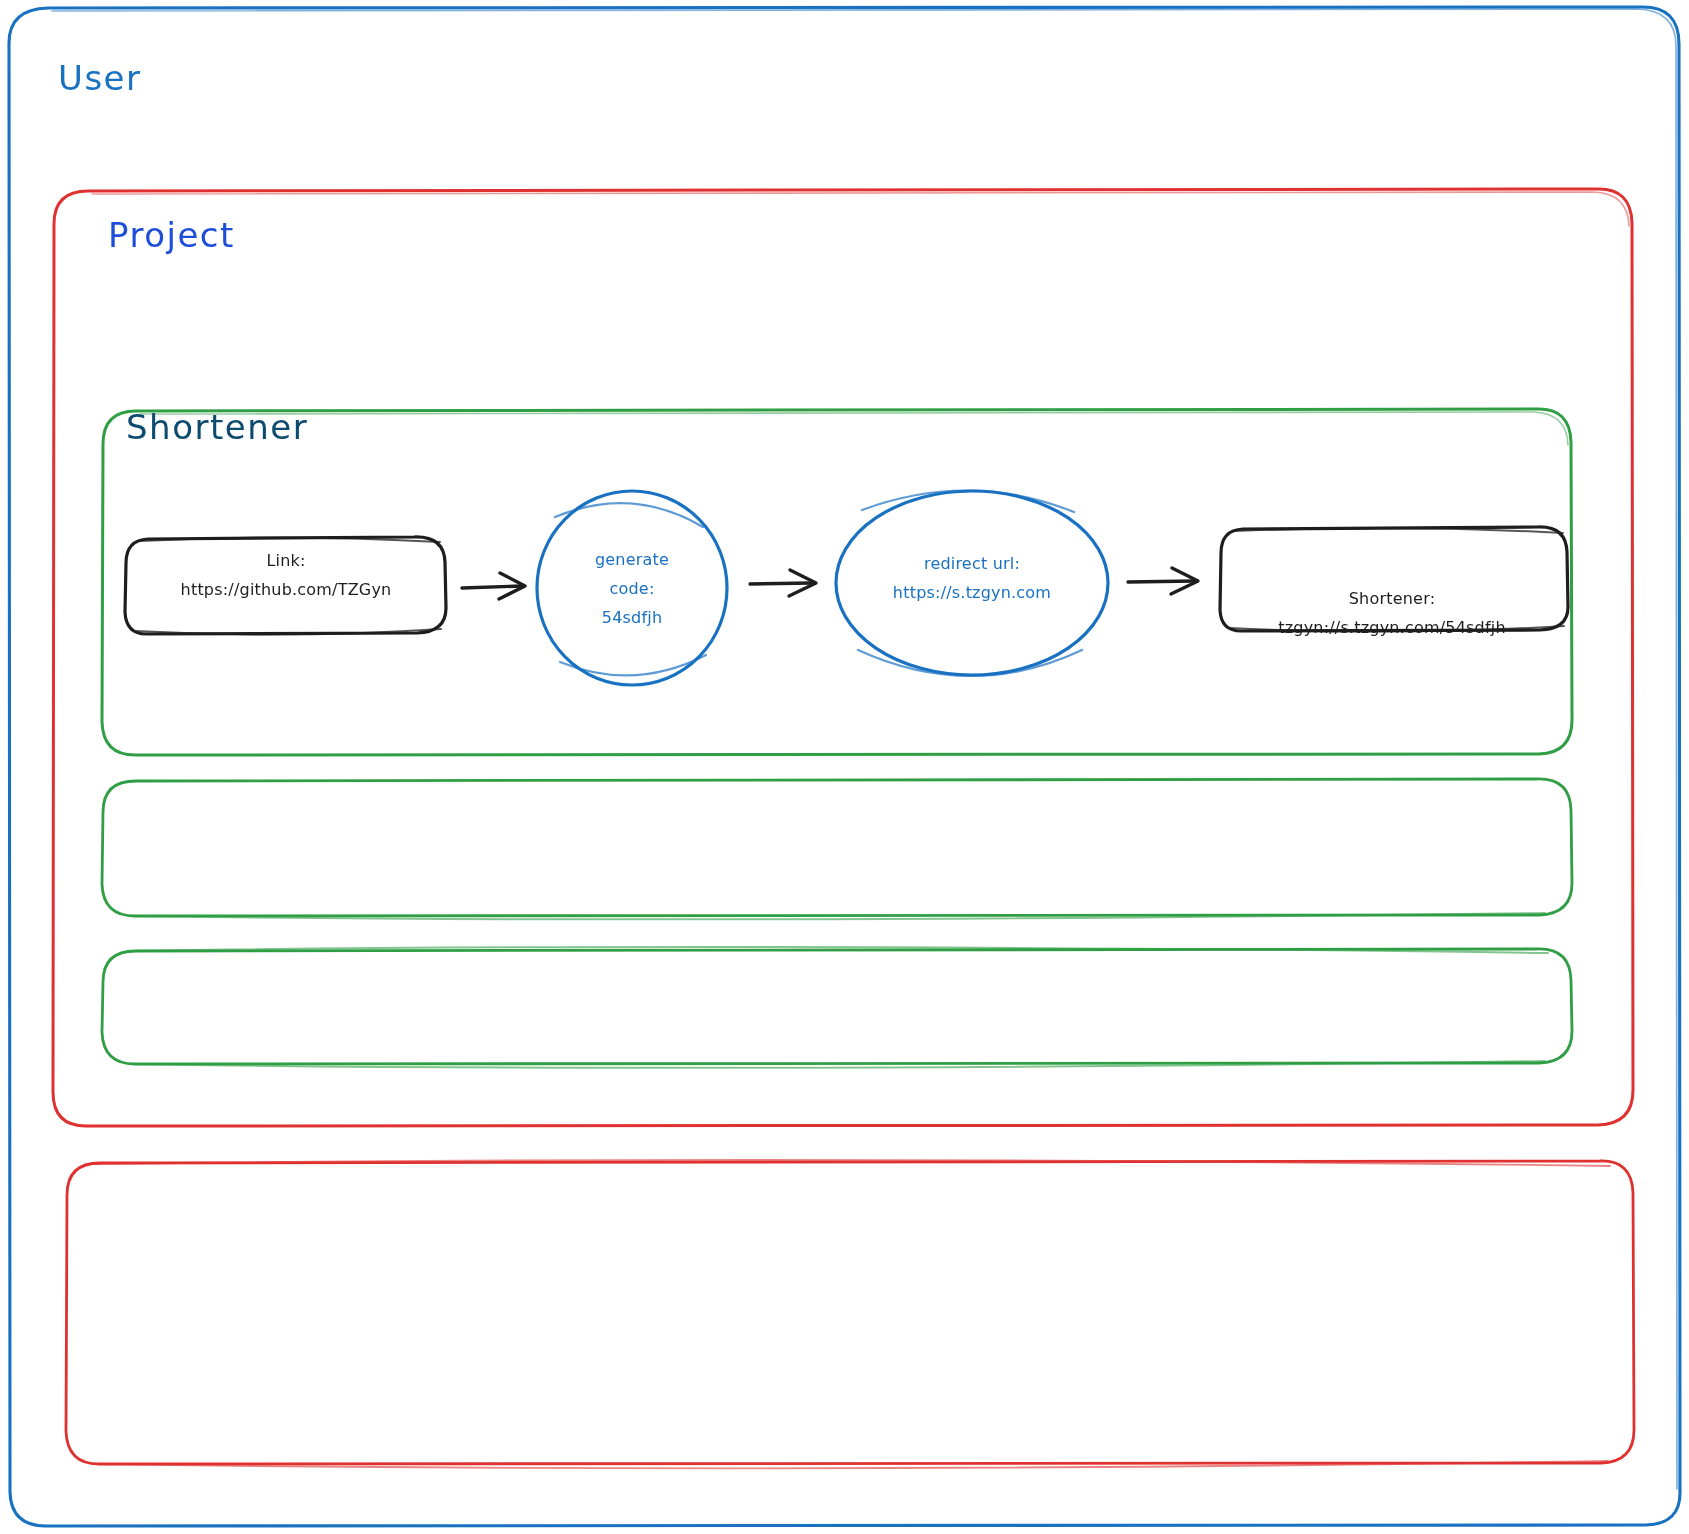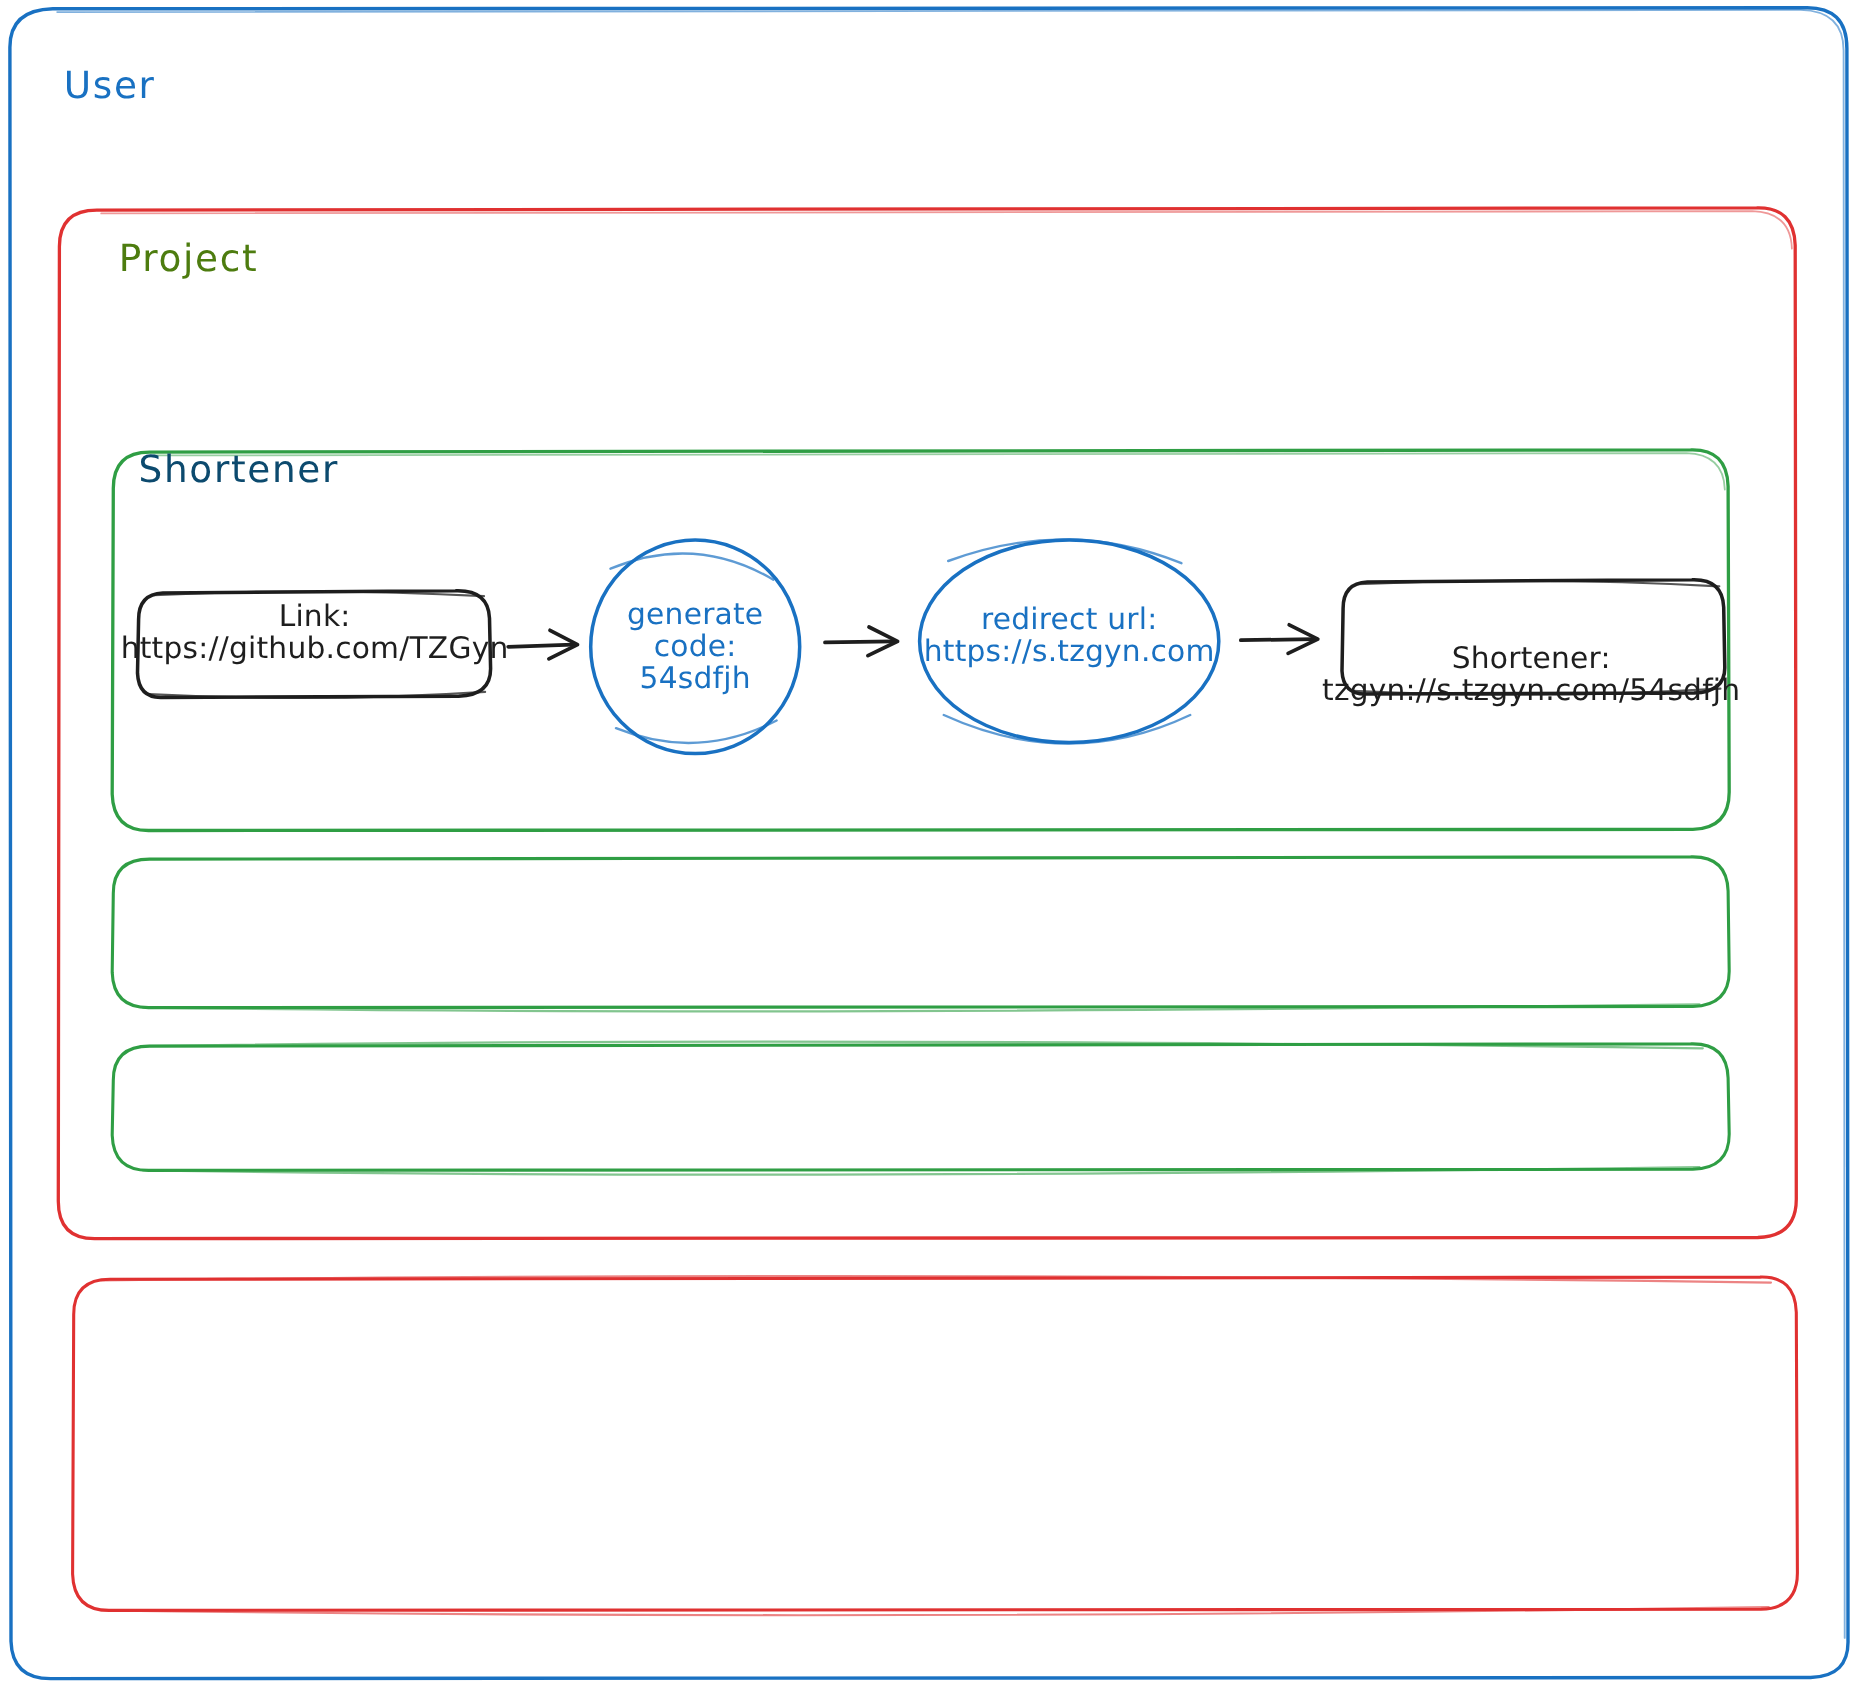--- a/index.html
+++ b/index.html
@@ -26,28 +26,28 @@
   }
   .grouplabel {
     position: absolute;
     font-family: "DejaVu Sans", sans-serif;
     font-size: 34px;
     font-weight: 400;
     letter-spacing: 1.5px;
     white-space: nowrap;
   }
   #user-label   { left: 58px;  top: 58px;  color: #1971c2; }
-  #project-label{ left: 108px; top: 215px; color: #4d7c0f; }
+  #project-label{ left: 108px; top: 215px; color: #1d4ed8; }
   #shortener-label{ left: 126px; top: 407px; color: #0c4a6e; text-align: center; }
 
   .nodetext {
     position: absolute;
     text-align: center;
     font-family: "DejaVu Sans", sans-serif;
-    font-size: 27px;
+    font-size: 16px;
     line-height: 29px;
     white-space: nowrap;
     transform: translate(-50%, -50%);
     letter-spacing: 0.2px;
   }
   .nodetext.dark  { color: #1e1e1e; }
   .nodetext.blue  { color: #1971c2; }
 
   #node-link-text     { left: 286px;  top: 575px; }
   #node-generate-text { left: 632px;  top: 588px; }

